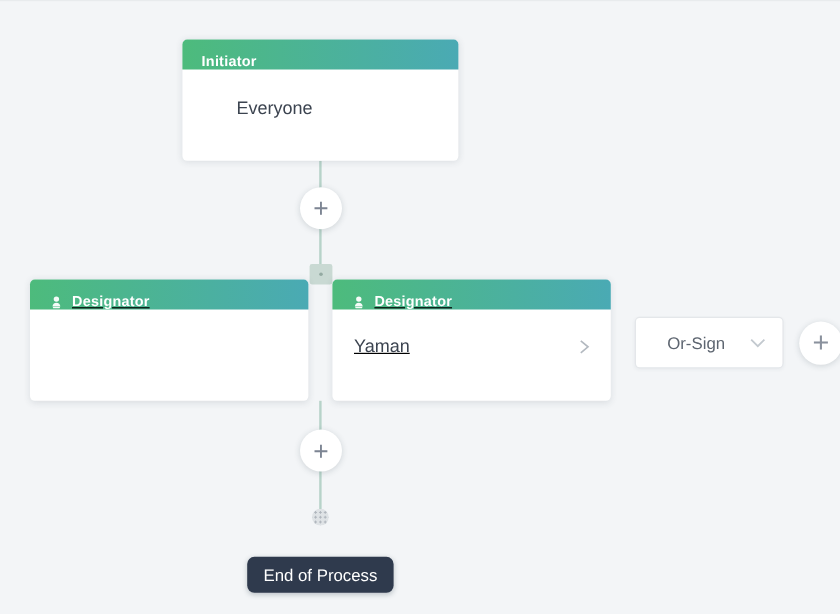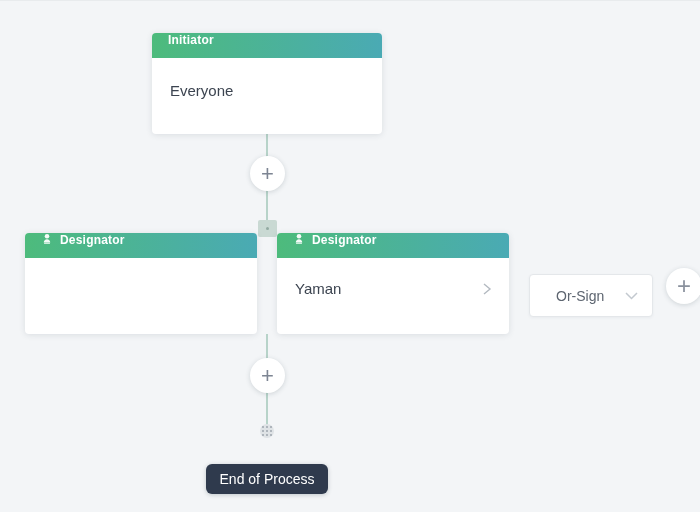--- a/index.html
+++ b/index.html
@@ -32,26 +32,26 @@
 
   
   .card {
     position:absolute; background:#ffffff; border-radius:4px;
     box-shadow:0 1px 6px rgba(40,60,70,0.12);
   }
   .card-header {
     height:25px; border-radius:4px 4px 0 0;
     background:linear-gradient(90deg,#4dbb7c 0%,#4aaab4 100%);
     color:#ffffff; font-size:12px; font-weight:600; letter-spacing:.2px;
-    display:flex; align-items:flex-start; gap:7px; padding:0 16px;
+    display:flex; align-items:flex-end; gap:7px; padding:0 16px;
     box-sizing:border-box;
   }
   .card-initiator { left:152px; top:32px; width:230px; height:101px; }
-  .card-initiator .card-body { padding:24px 18px 0 18px; }
-  .card-designator { top:232px; width:232px; height:101px; }
+  .card-initiator .card-body { padding:24px 18px 0 18px;margin-left:27px; }
+  .card-designator { top:232px; width:232px; height:101px;text-decoration:underline; }
   .card-yaman { left:25px; }
   .card-nawal { left:277px; }
   .card-body {
     font-size:15px; color:#3c4450; font-weight:500;
     padding:22px 16px 0 18px;
     display:flex; align-items:center; justify-content:space-between;
   }
   .chev-right { flex:0 0 auto; margin-top:1px; }
 
   
@@ -68,21 +68,20 @@
   .plus-right  { left:666px; top:267px; width:36px; height:36px; font-size:24px; color:#8a919d; }
 
   
   .or-sign {
     position:absolute; left:529px; top:263px; width:124px; height:43px;
     background:#ffffff; border:1px solid #e4e7ea; border-radius:4px;
     box-sizing:border-box; cursor:pointer;
     display:flex; align-items:center; justify-content:space-between;
     padding:0 14px 0 26px;
     box-shadow:0 1px 3px rgba(40,60,70,0.05);
-    margin-top:10px;
   }
   .or-sign-label { font-size:14px; color:#5d6570; font-weight:500; }
 
   
   .end-dot {
     position:absolute; left:260px; top:423px; width:14px; height:14px;
     border-radius:50%;
     background-color:#dfe3e6;
     background-image:radial-gradient(#aeb5bc 0.8px, rgba(0,0,0,0) 0.9px);
     background-size:4px 4px;

